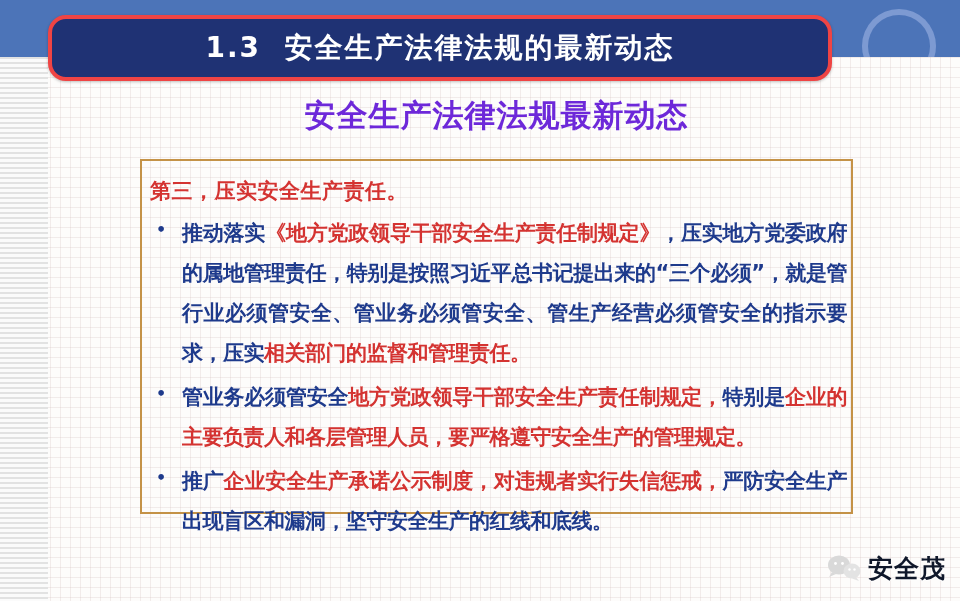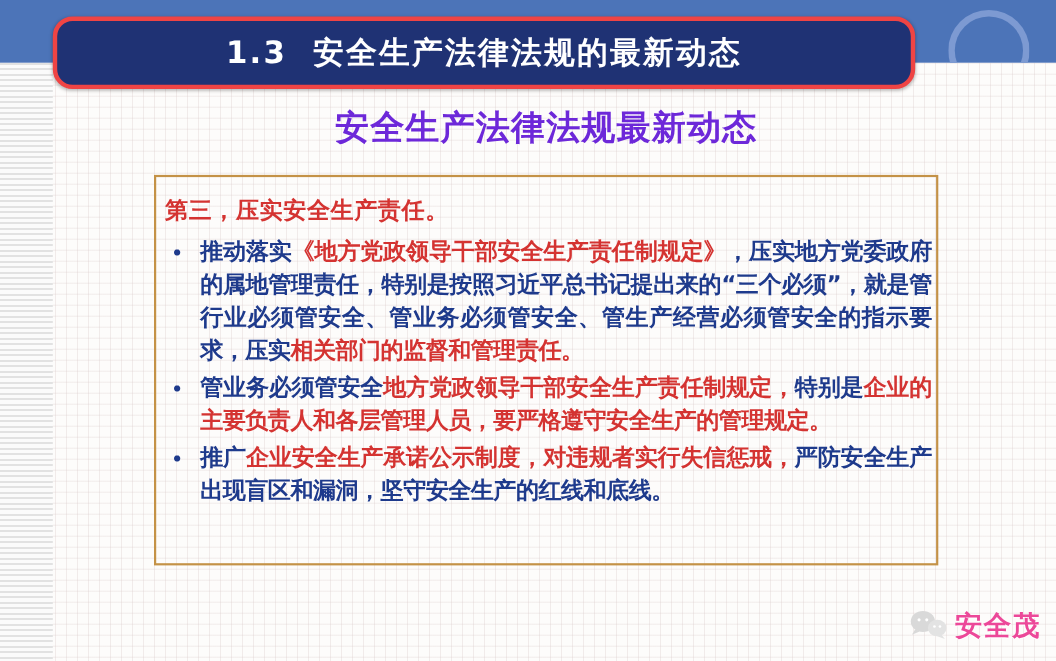--- a/index.html
+++ b/index.html
@@ -58,31 +58,31 @@
   .content-heading{
     font-size:21px;font-weight:bold;color:#d43331;letter-spacing:0.5px;
     line-height:34px;margin:0 0 5px 0;
   }
   .bullet{display:flex;margin:0 0 4px 0;}
   .bullet .marker{
     width:32px;min-width:32px;color:#1e3a8c;font-size:16px;line-height:34px;
     padding-left:6px;box-sizing:border-box;font-weight:bold;
   }
   .bullet .bullet-text{
-    flex:1;font-size:21px;font-weight:bold;line-height:30px;
+    flex:1;font-size:21px;font-weight:bold;line-height:40px;
     letter-spacing:-0.5px;text-align:justify;color:#1e3a8c;
   }
   .seg-blue{color:#1e3a8c;}
   .seg-red{color:#d43331;}
   
   .watermark{
     position:absolute;right:14px;bottom:16px;display:flex;align-items:center;gap:6px;
   }
   .watermark .wm-text{
-    color:#ec4899;font-size:25px;font-weight:bold;letter-spacing:1px;
+    color:#0f172a;font-size:25px;font-weight:bold;letter-spacing:1px;
     text-shadow:0 1px 0 #ffffff;
   }
   .wm-icon{display:inline-flex;}
 </style>
 </head>
 <body>
 
 <div class="main-bg"></div>
 <div class="left-stripes"></div>
 

